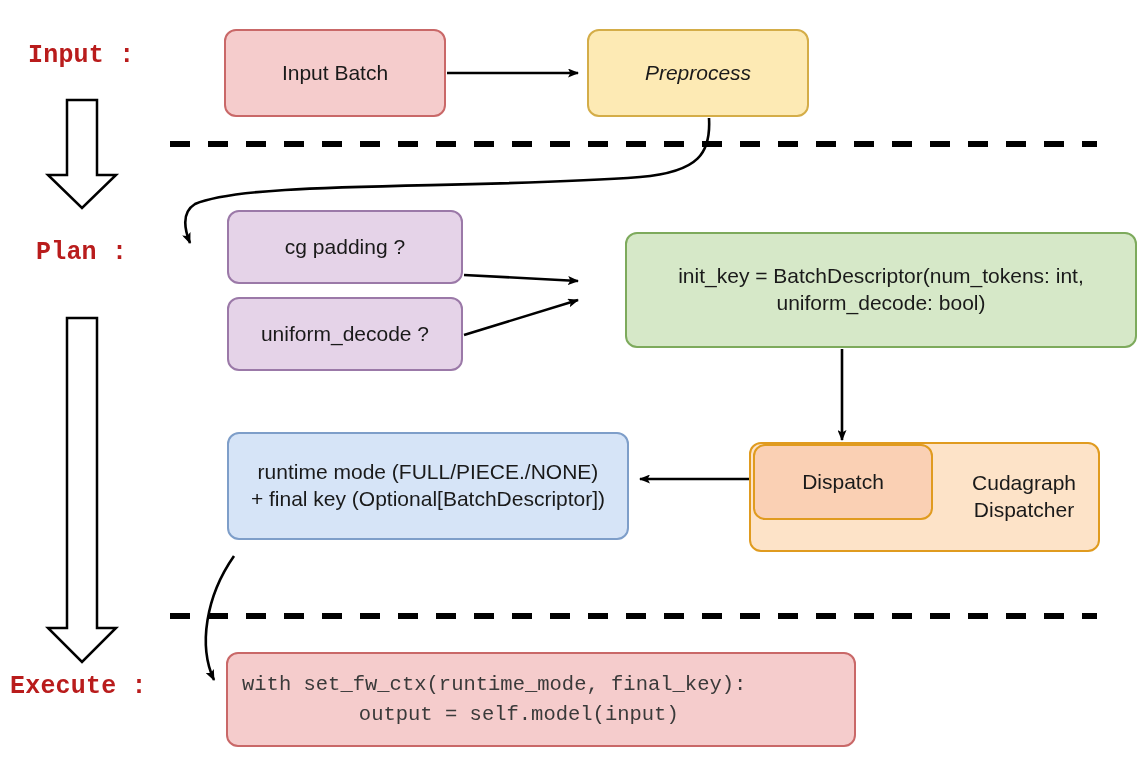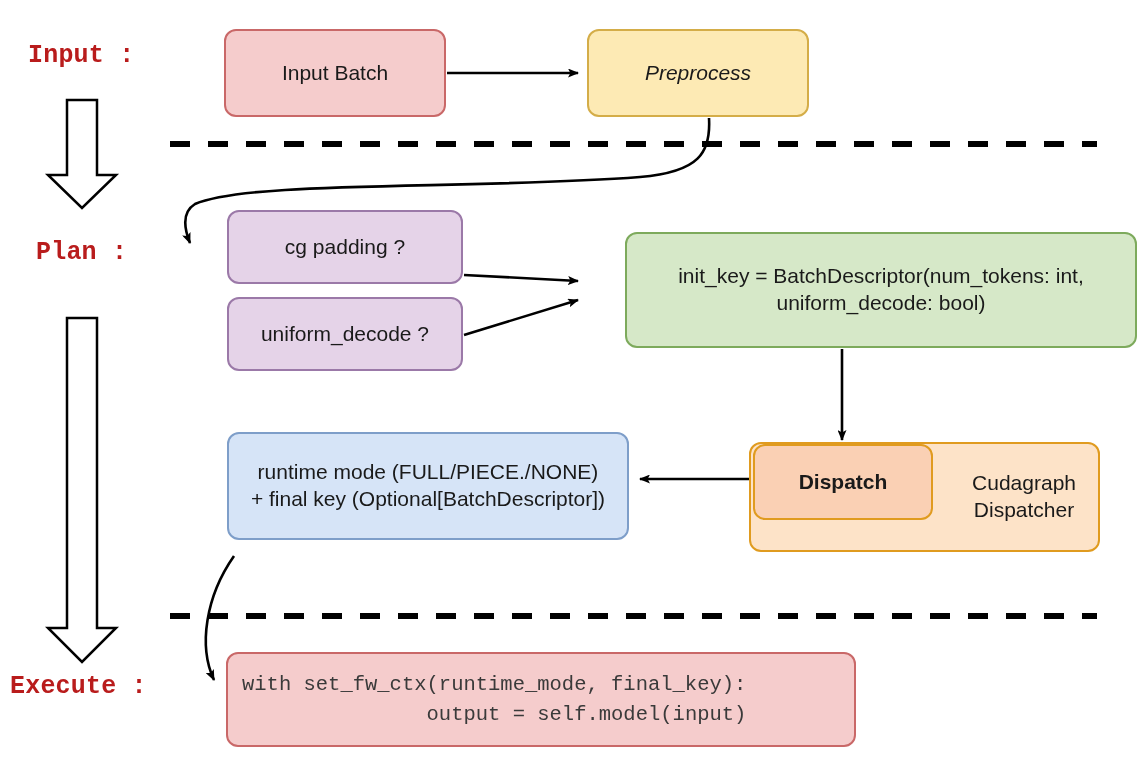--- a/index.html
+++ b/index.html
@@ -36,21 +36,21 @@
     border-style: solid;
     font-size: 21px;
     color: #1a1a1a;
     line-height: 1.28;
     padding: 4px 10px;
   }
   .node.code {
     font-family: "Liberation Mono", monospace;
     font-size: 20.5px;
     justify-content: flex-start;
-    text-align: right;
+    text-align: center;
     white-space: pre;
     line-height: 1.45;
     padding-left: 14px;
   }
   svg.overlay {
     position: absolute;
     left: 0;
     top: 0;
     width: 1142px;
     height: 770px;
@@ -73,21 +73,21 @@
   <div class="node" id="node-cg-padding" style="left: 227px; top: 210px; width: 236px; height: 74px; background: rgb(229, 211, 232); border-color: rgb(155, 121, 168); color: rgb(26, 26, 26); white-space: pre-line;">cg padding ?</div>
 
   <div class="node" id="node-uniform-decode" style="left: 227px; top: 297px; width: 236px; height: 74px; background: rgb(229, 211, 232); border-color: rgb(155, 121, 168); color: rgb(26, 26, 26); white-space: pre-line;">uniform_decode ?</div>
 
   <div class="node" id="node-init-key" style="left: 588px; top: 232px; width: 512px; height: 116px; background: rgb(214, 232, 200); border-color: rgb(125, 170, 92); color: rgb(26, 26, 26); white-space: pre-line; margin-left: 37px;">init_key = BatchDescriptor(num_tokens: int,
 uniform_decode: bool)</div>
 
   <div class="node" id="node-cudagraph-dispatcher" style="left: 749px; top: 442px; width: 351px; height: 110px; background: rgb(253, 227, 200); border-color: rgb(224, 155, 31); color: rgb(26, 26, 26); white-space: pre-line; justify-content: flex-end; padding-right: 22px; align-items: center; z-index: 1;">Cudagraph
 Dispatcher</div>
 
-  <div class="node" id="node-dispatch" style="left: 753px; top: 444px; width: 180px; height: 76px; background: rgb(250, 208, 180); border-color: rgb(224, 155, 31); color: rgb(26, 26, 26); white-space: pre-line; z-index: 2; position: absolute; font-weight: bold;">Dispatch</div>
+  <div class="node" id="node-dispatch" style="left: 753px; top: 444px; width: 180px; height: 76px; background: rgb(250, 208, 180); border-color: rgb(224, 155, 31); color: rgb(26, 26, 26); white-space: pre-line; z-index: 2; position: absolute;">Dispatch</div>
 
   <div class="node" id="node-runtime-mode" style="left: 227px; top: 432px; width: 402px; height: 108px; background: rgb(214, 228, 247); border-color: rgb(126, 158, 201); color: rgb(26, 26, 26); white-space: pre-line;">runtime mode (FULL/PIECE./NONE)
 + final key (Optional[BatchDescriptor])</div>
 
   <div class="node code" id="node-execute-code" style="left: 226px; top: 652px; width: 630px; height: 95px; background: rgb(245, 204, 204); border-color: rgb(201, 104, 104); color: rgb(58, 58, 58); white-space: pre;">with set_fw_ctx(runtime_mode, final_key):
     output = self.model(input)</div>
 
   <svg class="overlay" id="overlay" viewBox="0 0 1142 770">
     <defs>
       <marker id="arrowhead" markerWidth="11" markerHeight="9" refX="10" refY="4.5" orient="auto" markerUnits="userSpaceOnUse">

